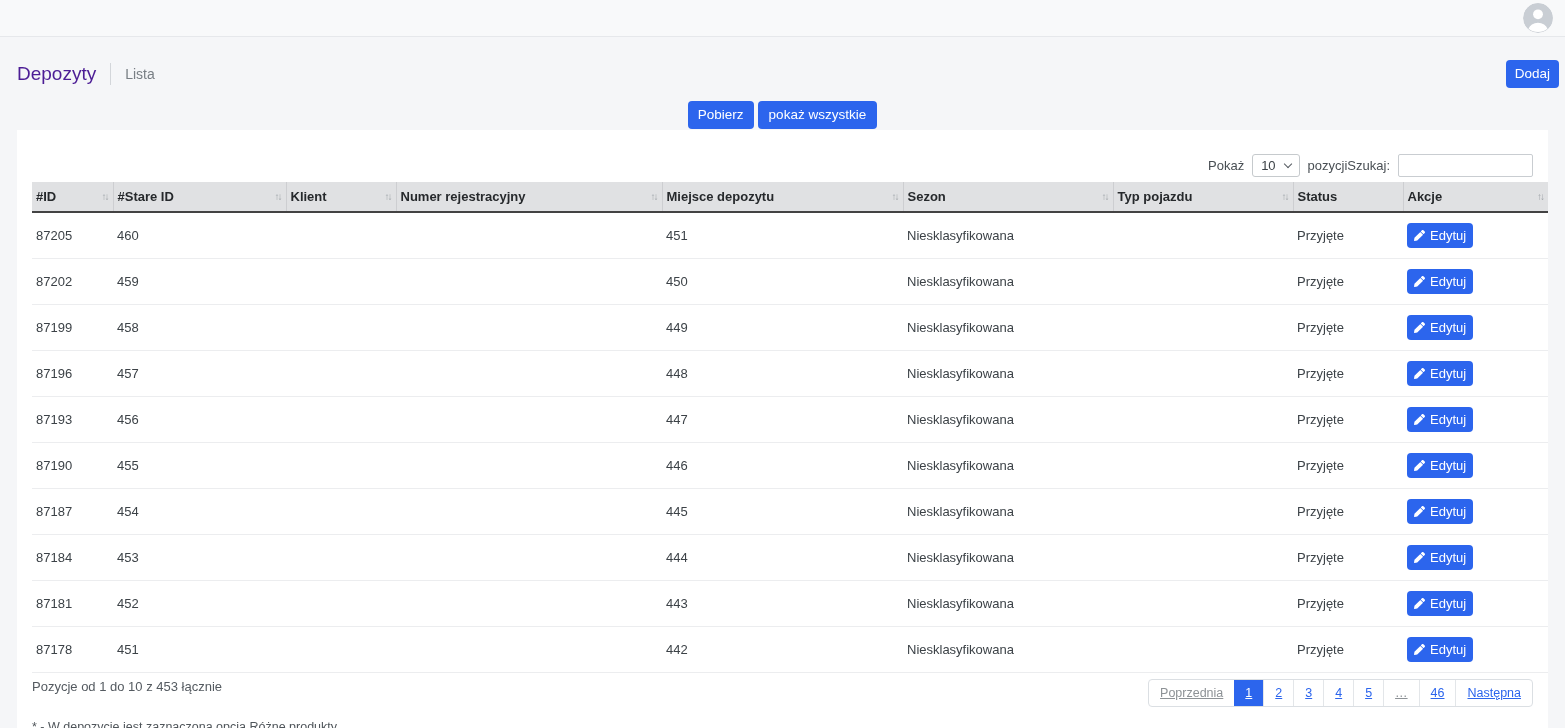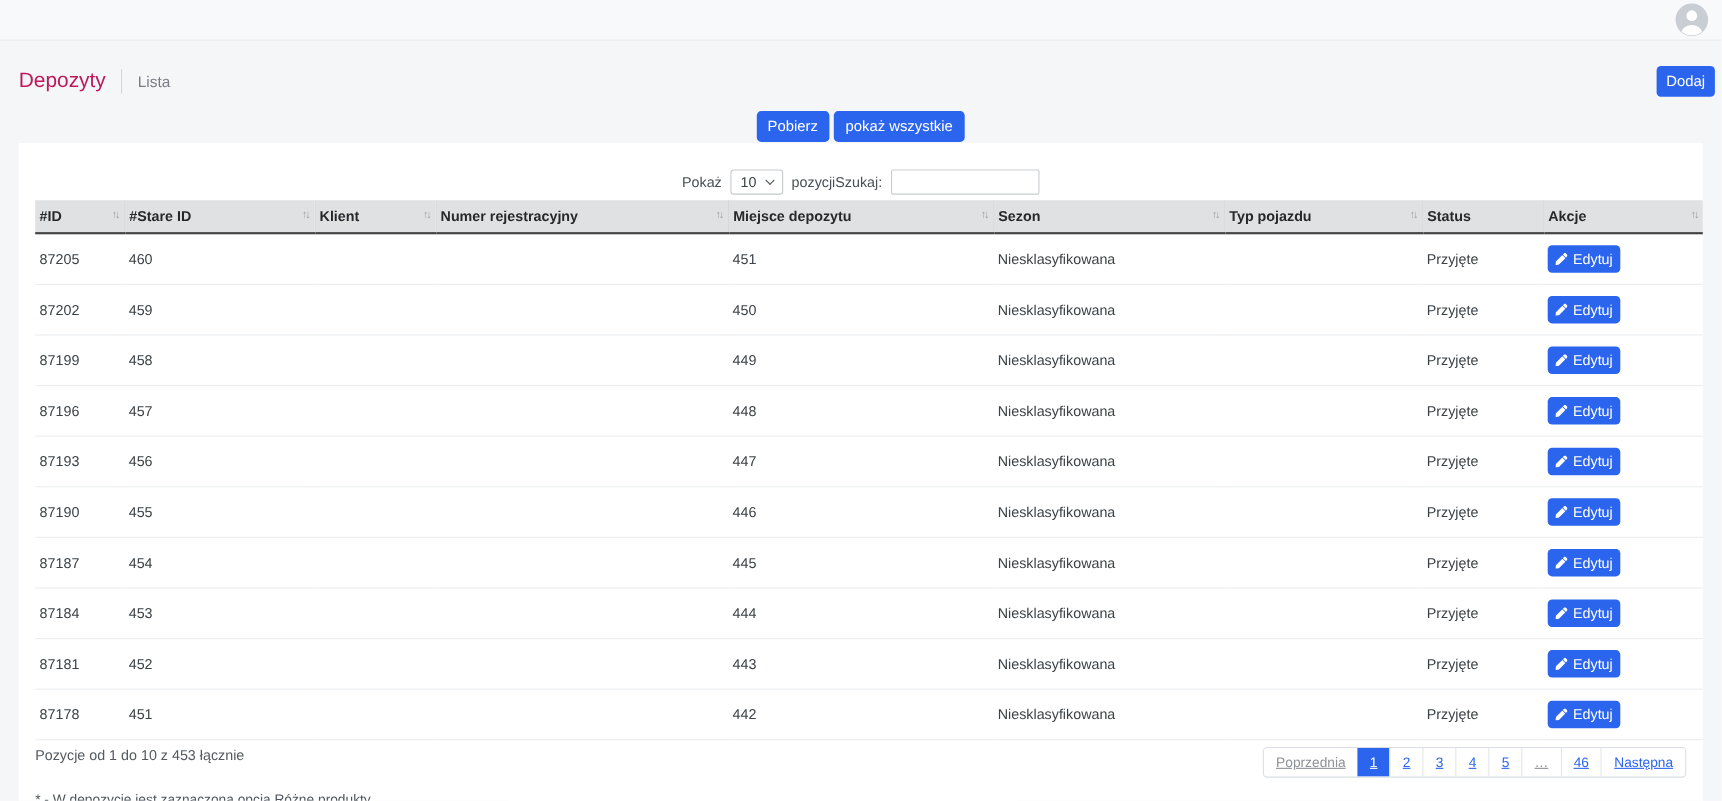--- a/index.html
+++ b/index.html
@@ -14,21 +14,21 @@
   .topbar {
     height:37px; background:#f8f9fa; border-bottom:1px solid #e6e8eb;
     display:flex; align-items:center; justify-content:flex-end; padding-right:12px;
   }
   .avatar { width:30px; height:30px; border-radius:50%; display:block; cursor:pointer; }
 
   .content { padding:0 17px; }
 
   
   .title-row { margin-top:23px; height:28px; display:flex; align-items:center; margin-right:-11px; }
-  .page-title { font-size:19px; font-weight:400; color:#be185d; }
+  .page-title { font-size:19px; font-weight:400; color:#4c1d95; }
   .title-divider { width:1px; height:22px; background:#d3d6da; margin:0 14px; }
   .page-subtitle { font-size:14px; color:#787e84; }
   .title-spacer { flex:1; }
 
   .btn {
     display:inline-flex; align-items:center; justify-content:center;
     border:none; border-radius:4px; color:#fff; cursor:pointer;
     font-family:"Liberation Sans", sans-serif; font-size:13.5px; line-height:1;
   }
   .btn-primary { background:#2c65ed; }
@@ -38,21 +38,21 @@
 
   .buttons-row { margin-top:13px; display:flex; gap:4px;justify-content:center; }
 
   
   .card {
     margin-top:1px; background:#fff; min-height:600px;
     padding:24px 15px 0 15px;
   }
 
   
-  .controls-row { display:flex; align-items:center; justify-content:center; height:23px; margin-bottom:5px; }
+  .controls-row { display:flex; align-items:center; justify-content:flex-end; height:23px; margin-bottom:5px; }
   .length-control { display:flex; align-items:center; gap:8px; font-size:13px; color:#494f54; }
   .length-select {
     display:inline-flex; align-items:center; gap:9px; background:#fff;
     border:1px solid #c6cacd; border-radius:3px; padding:3px 8px; cursor:pointer;
     font-size:13px; color:#3c4247; min-width:46px;
   }
   .caret {
     width:6px; height:6px; border-right:1.5px solid #565b61; border-bottom:1.5px solid #565b61;
     transform:rotate(45deg); margin-top:-3px;
   }

